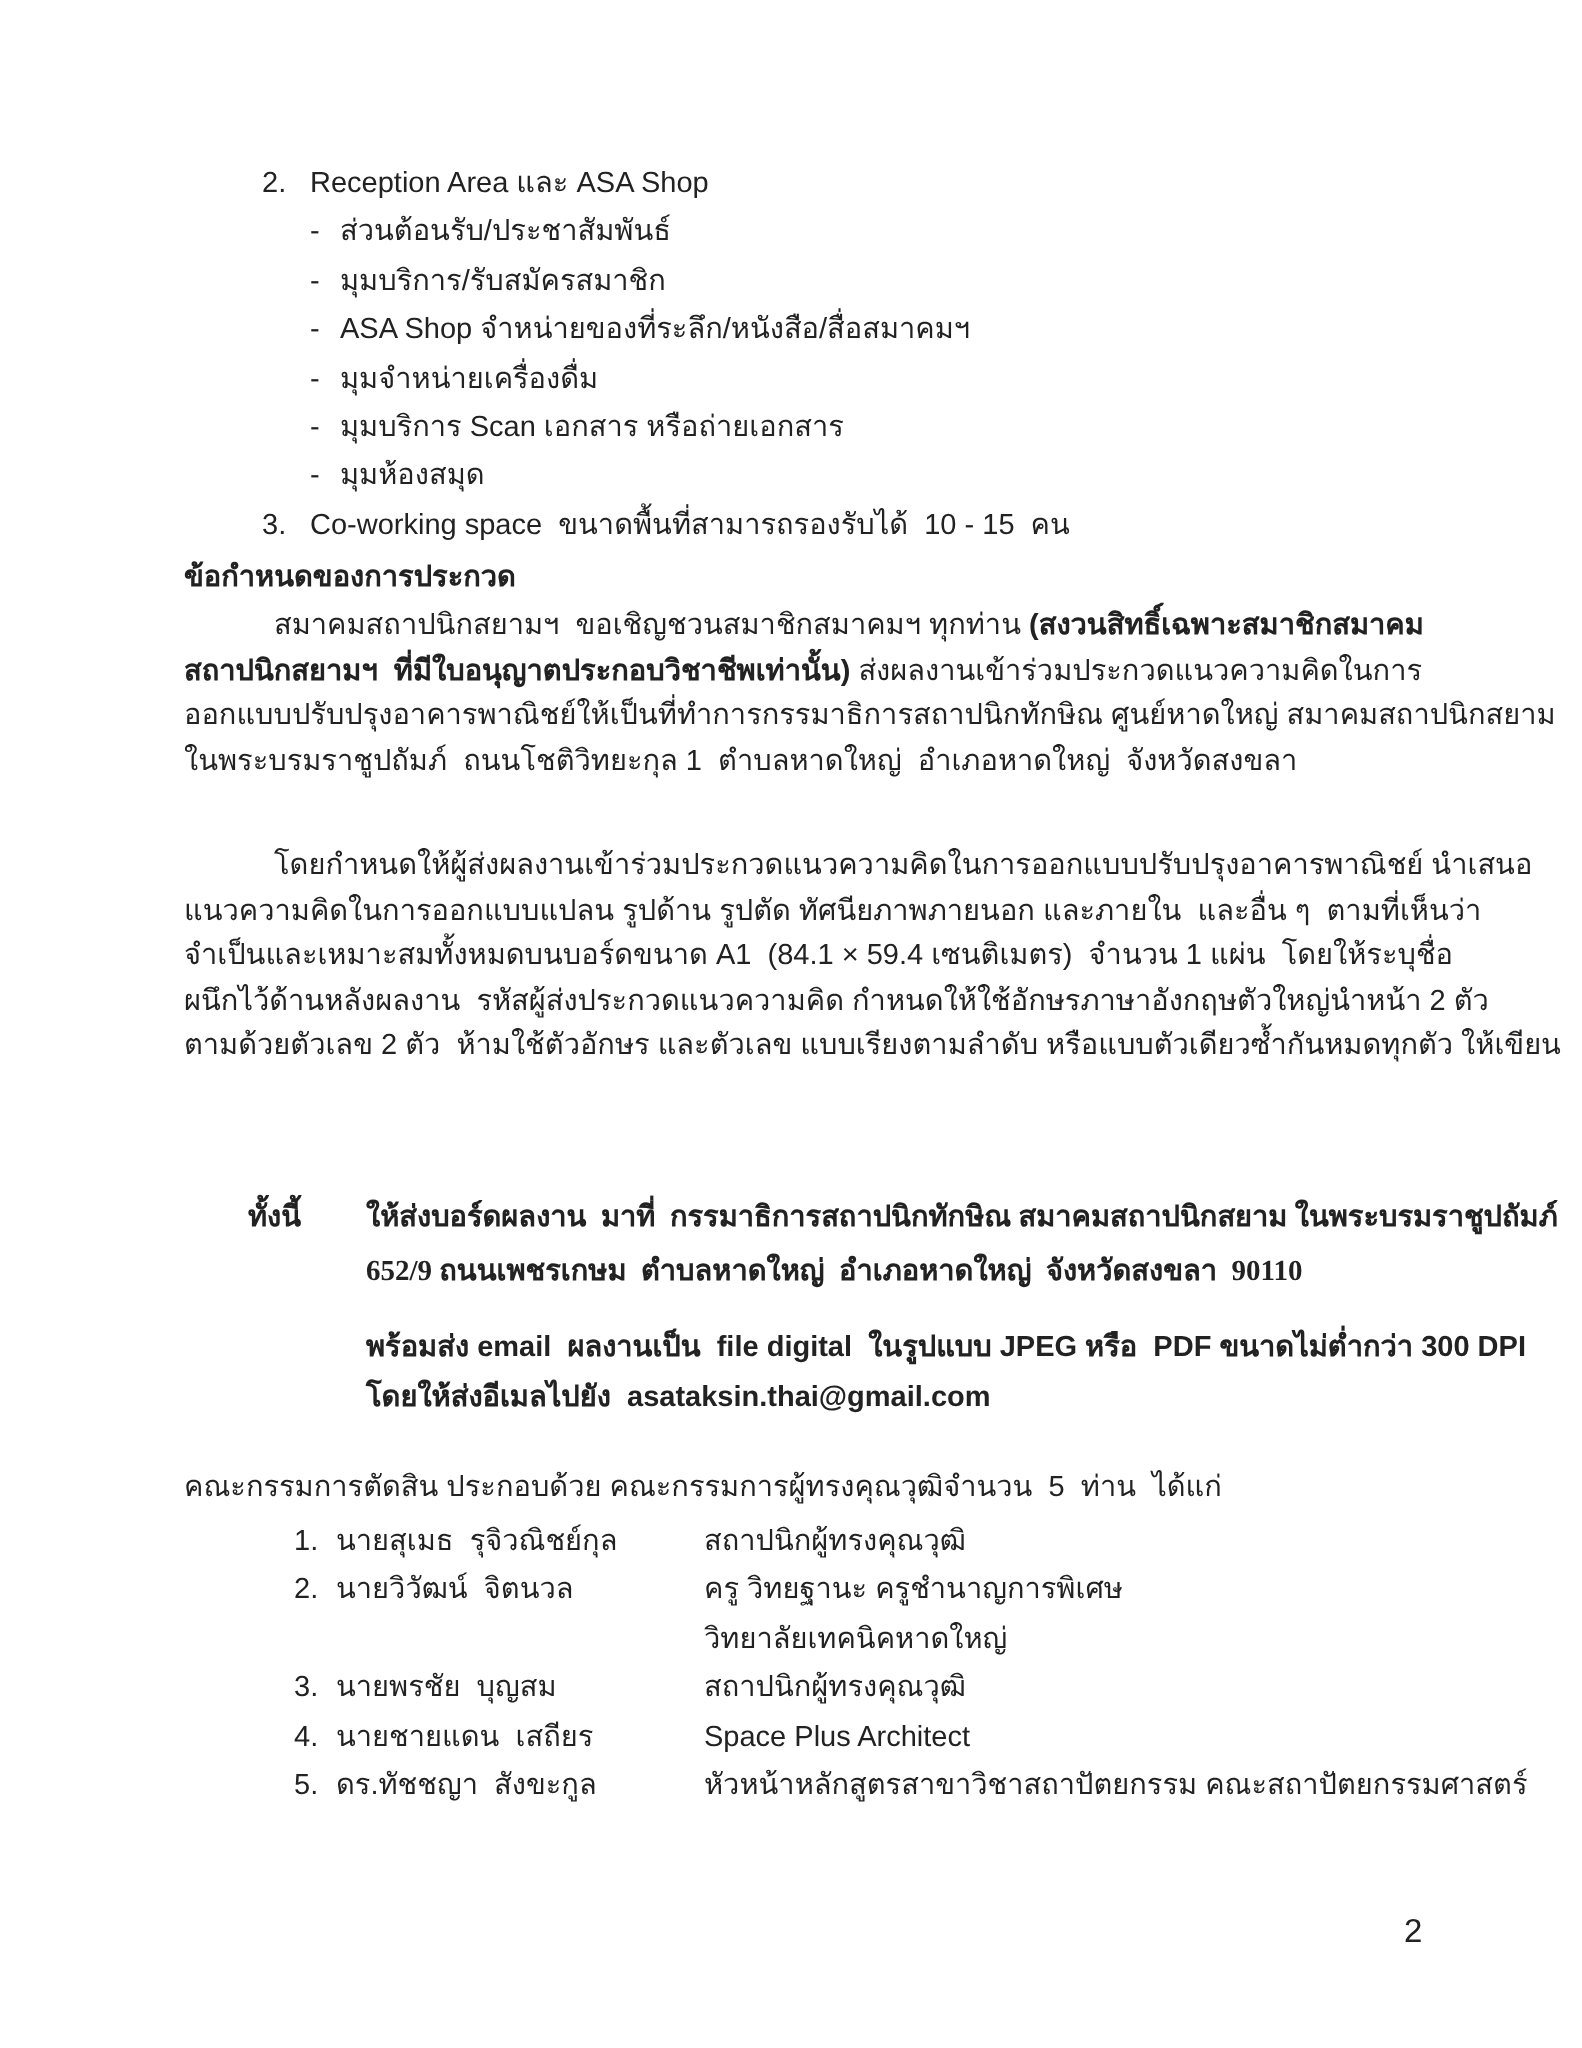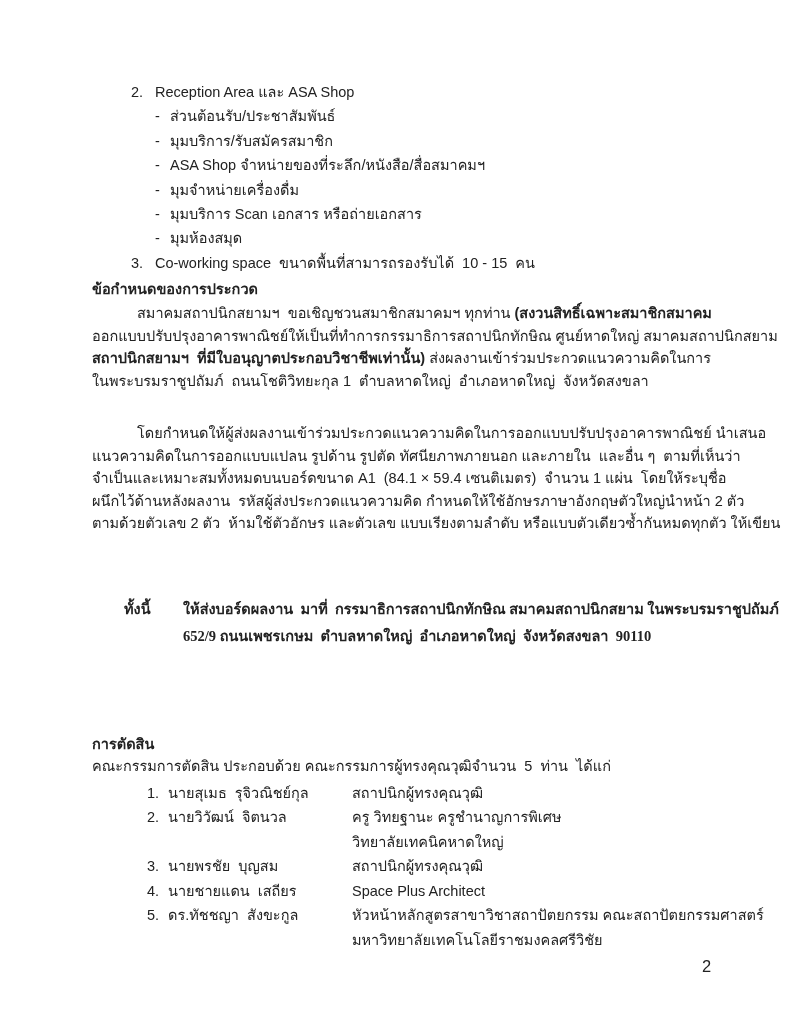--- a/index.html
+++ b/index.html
@@ -88,22 +88,22 @@
     <div class="li-row">
       <span class="li-num">3.</span>
       <span class="line">Co-working space  ขนาดพื้นที่สามารถรองรับได้  10 - 15  คน</span>
     </div>
   </section>
 
   <h2 class="abs" id="terms-heading" style="margin:0; font-size:14.5px;">ข้อกำหนดของการประกวด</h2>
 
   <div class="abs" id="para1">
     <div class="pline indent"><span>สมาคมสถาปนิกสยามฯ  ขอเชิญชวนสมาชิกสมาคมฯ ทุกท่าน </span><span class="b">(สงวนสิทธิ์เฉพาะสมาชิกสมาคม</span></div>
+    <div class="pline"><span class="b">สถาปนิกสยามฯ  ที่มีใบอนุญาตประกอบวิชาชีพเท่านั้น) </span><span>ส่งผลงานเข้าร่วมประกวดแนวความคิดในการ</span></div>
     <div class="pline">ออกแบบปรับปรุงอาคารพาณิชย์ให้เป็นที่ทำการกรรมาธิการสถาปนิกทักษิณ ศูนย์หาดใหญ่ สมาคมสถาปนิกสยาม</div>
-    <div class="pline"><span class="b">สถาปนิกสยามฯ  ที่มีใบอนุญาตประกอบวิชาชีพเท่านั้น) </span><span>ส่งผลงานเข้าร่วมประกวดแนวความคิดในการ</span></div>
     <div class="pline">ในพระบรมราชูปถัมภ์  ถนนโชติวิทยะกุล 1  ตำบลหาดใหญ่  อำเภอหาดใหญ่  จังหวัดสงขลา</div>
   </div>
 
   <div class="abs" id="para2">
     <div class="pline indent">โดยกำหนดให้ผู้ส่งผลงานเข้าร่วมประกวดแนวความคิดในการออกแบบปรับปรุงอาคารพาณิชย์ นำเสนอ</div>
     <div class="pline">แนวความคิดในการออกแบบแปลน รูปด้าน รูปตัด ทัศนียภาพภายนอก และภายใน  และอื่น ๆ  ตามที่เห็นว่า</div>
     <div class="pline">จำเป็นและเหมาะสมทั้งหมดบนบอร์ดขนาด A1  (84.1 × 59.4 เซนติเมตร)  จำนวน 1 แผ่น  โดยให้ระบุชื่อ</div>
     <div class="pline">ผนึกไว้ด้านหลังผลงาน  รหัสผู้ส่งประกวดแนวความคิด กำหนดให้ใช้อักษรภาษาอังกฤษตัวใหญ่นำหน้า 2 ตัว</div>
     <div class="pline">ตามด้วยตัวเลข 2 ตัว  ห้ามใช้ตัวอักษร และตัวเลข แบบเรียงตามลำดับ หรือแบบตัวเดียวซ้ำกันหมดทุกตัว ให้เขียน</div>
   </div>
@@ -111,25 +111,28 @@
   <div class="abs" id="submission">
     <div class="sub-row">
       <span class="sub-label">ทั้งนี้</span>
       <div class="addr">
         <div class="line">ให้ส่งบอร์ดผลงาน  มาที่  กรรมาธิการสถาปนิกทักษิณ สมาคมสถาปนิกสยาม ในพระบรมราชูปถัมภ์</div>
         <div class="line">652/9 ถนนเพชรเกษม  ตำบลหาดใหญ่  อำเภอหาดใหญ่  จังหวัดสงขลา  90110</div>
       </div>
     </div>
     <div class="sub-row email-block">
       <span class="sub-label"></span>
+      <div>
+        <div class="line">พร้อมส่ง email  ผลงานเป็น  file digital  ในรูปแบบ JPEG หรือ  PDF ขนาดไม่ต่ำกว่า 300 DPI</div>
+        <div class="line">โดยให้ส่งอีเมลไปยัง  asataksin.thai@gmail.com</div>
+      </div>
     </div>
   </div>
 
   <section class="abs" id="judging">
-    <h2 id="judging-heading" style="margin:0; font-size:14.5px;">การตัดสิน</h2>
     <div id="judging-intro">คณะกรรมการตัดสิน ประกอบด้วย คณะกรรมการผู้ทรงคุณวุฒิจำนวน  5  ท่าน  ได้แก่</div>
     <div id="judges">
       <div class="judge-row">
         <span class="judge-num">1.</span>
         <span class="judge-name">นายสุเมธ  รุจิวณิชย์กุล</span>
         <div class="judge-roles">
           <div class="line">สถาปนิกผู้ทรงคุณวุฒิ</div>
           <div class="line"></div>
         </div>
       </div>
@@ -155,21 +158,20 @@
         <div class="judge-roles">
           <div class="line">Space Plus Architect</div>
           <div class="line"></div>
         </div>
       </div>
       <div class="judge-row">
         <span class="judge-num">5.</span>
         <span class="judge-name">ดร.ทัชชญา  สังขะกูล</span>
         <div class="judge-roles">
           <div class="line">หัวหน้าหลักสูตรสาขาวิชาสถาปัตยกรรม คณะสถาปัตยกรรมศาสตร์</div>
-          <div class="line">มหาวิทยาลัยเทคโนโลยีราชมงคลศรีวิชัย</div>
         </div>
       </div>
     </div>
   </section>
 
   <div class="abs" id="page-number">2</div>
 
 </div>
 
 </body></html>

